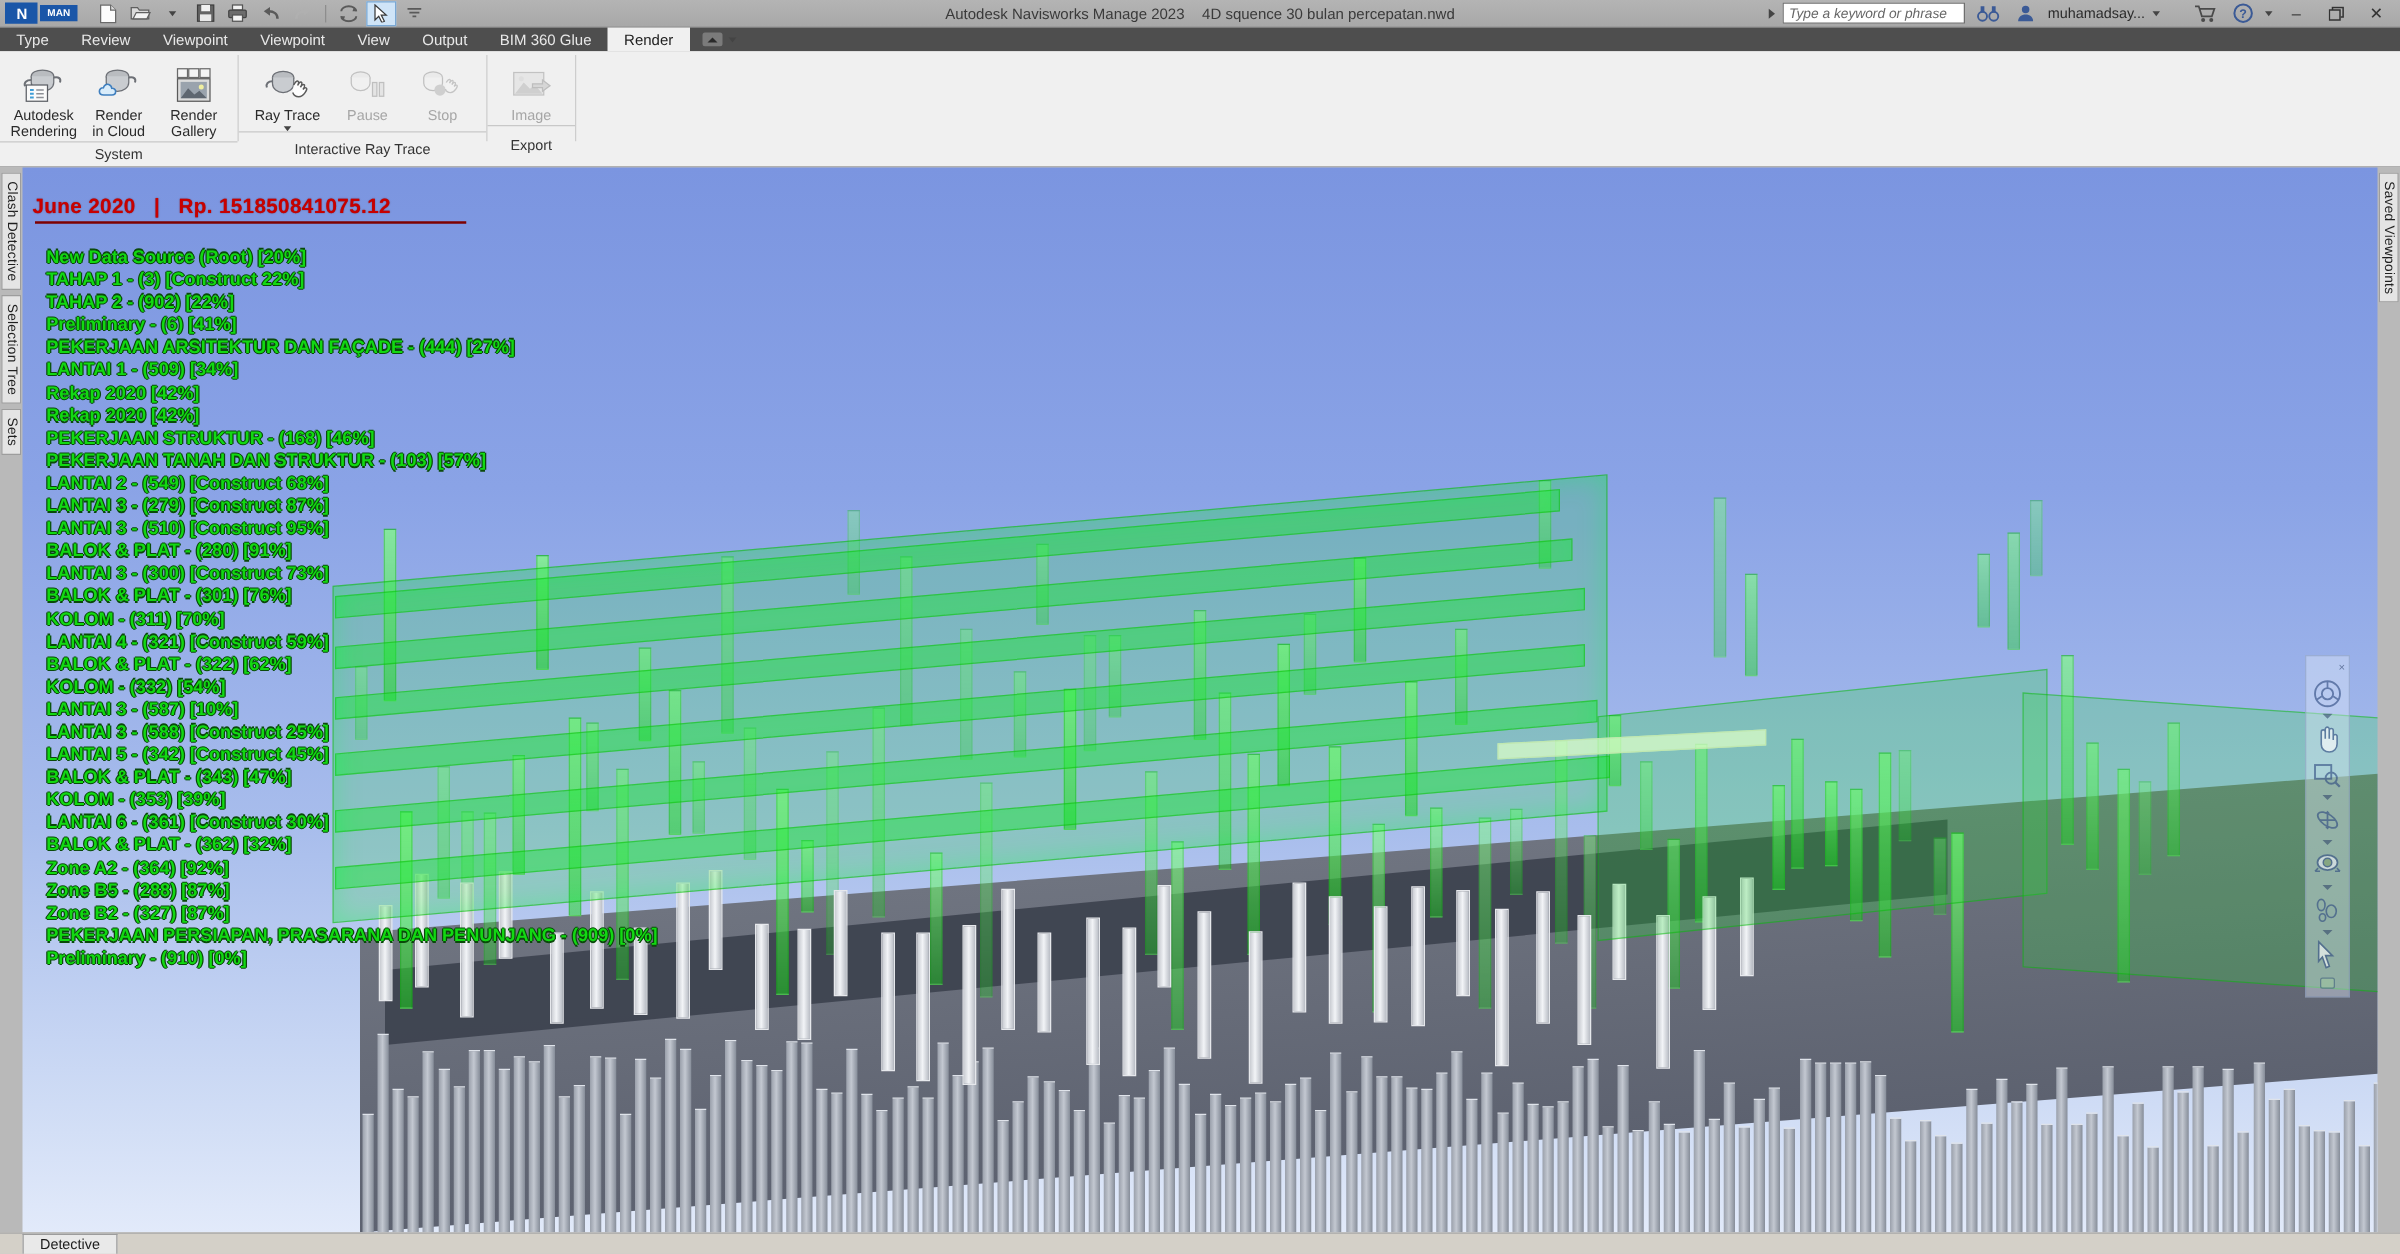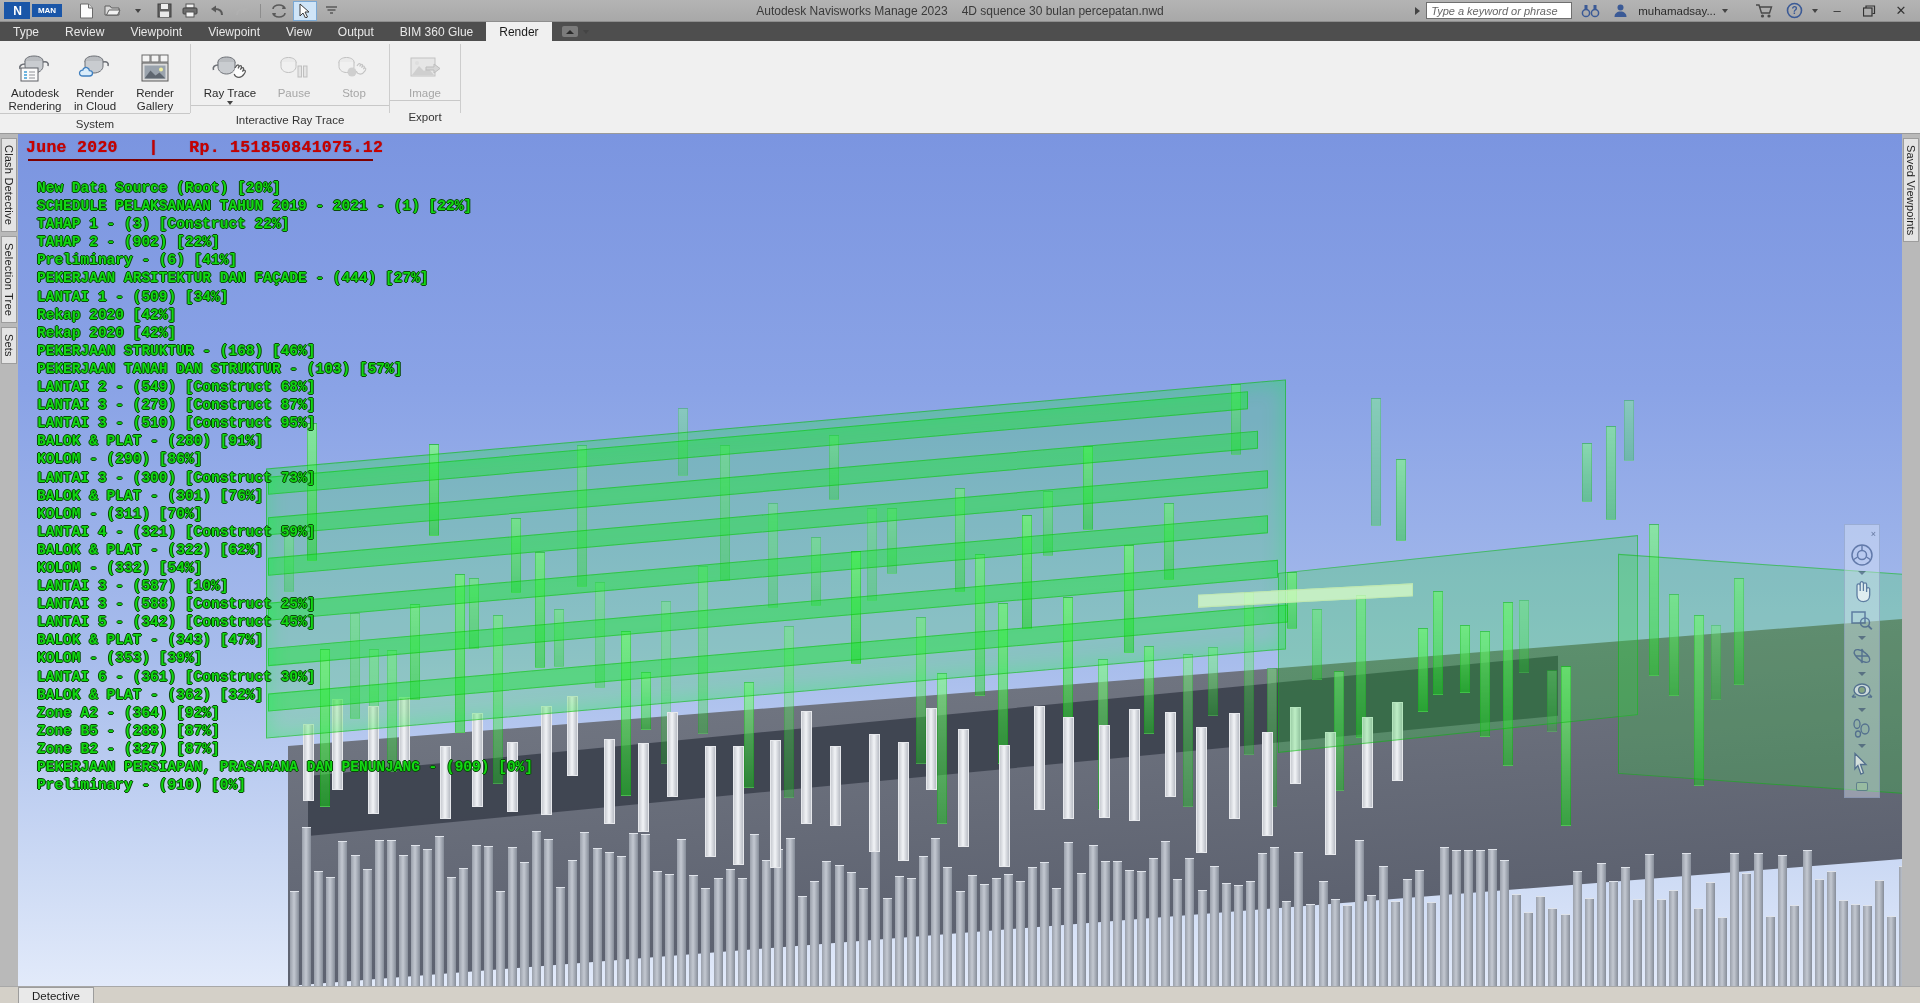--- a/index.html
+++ b/index.html
@@ -171,22 +171,22 @@
     border: 1px solid rgba(0,180,0,.45);
   }
   .pale-beam {
     position: absolute;
     background: rgba(222, 255, 200, 0.72);
     border: 1px solid rgba(190,230,170,.8);
   }
 
   
   .overlay {
-    position: absolute; left: 4px; top: 0;
-    width: 900px; pointer-events: none; font-family: Liberation Mono, monospace;
+    position: absolute; left: 4px; top: 18px;
+    width: 900px; pointer-events: none;
   }
   .ov-head {
     font-size: 16.5px; font-weight: bold; color: #c80000;
     letter-spacing: .3px; padding: 4px 0 1px 4px;
     text-shadow: 0 0 1px rgba(90,0,0,.7);
   }
   .ov-rule { height: 2px; background: #7e0000; width: 345px; margin: 1px 0 0 6px; }
   .ov-list { margin-top: 18px; }
   .ov-item {
     font-size: 14.5px; font-weight: bold; color: #12d912;
@@ -746,35 +746,33 @@
 
     <div class="overlay">
       <div class="ov-head">
         <span>June 2020</span>
         &nbsp;&nbsp;<span>|</span>&nbsp;&nbsp;
         <span>Rp. 151850841075.12</span>
       </div>
       <div class="ov-rule"></div>
       <div class="ov-list" id="ovList">
           <div class="ov-item">New Data Source (Root) [20%]</div>
-          <div class="ov-item">SCHEDULE PELAKSANAAN TAHUN 2019 - 2021 - (1) [22%]</div>
           <div class="ov-item">TAHAP 1 - (3) [Construct 22%]</div>
           <div class="ov-item">TAHAP 2 - (902) [22%]</div>
           <div class="ov-item">Preliminary - (6) [41%]</div>
           <div class="ov-item">PEKERJAAN ARSITEKTUR DAN FAÇADE - (444) [27%]</div>
           <div class="ov-item">LANTAI 1 - (509) [34%]</div>
           <div class="ov-item">Rekap 2020 [42%]</div>
           <div class="ov-item">Rekap 2020 [42%]</div>
           <div class="ov-item">PEKERJAAN STRUKTUR - (168) [46%]</div>
           <div class="ov-item">PEKERJAAN TANAH DAN STRUKTUR - (103) [57%]</div>
           <div class="ov-item">LANTAI 2 - (549) [Construct 68%]</div>
           <div class="ov-item">LANTAI 3 - (279) [Construct 87%]</div>
           <div class="ov-item">LANTAI 3 - (510) [Construct 95%]</div>
           <div class="ov-item">BALOK &amp; PLAT - (280) [91%]</div>
-          <div class="ov-item">KOLOM - (290) [86%]</div>
           <div class="ov-item">LANTAI 3 - (300) [Construct 73%]</div>
           <div class="ov-item">BALOK &amp; PLAT - (301) [76%]</div>
           <div class="ov-item">KOLOM - (311) [70%]</div>
           <div class="ov-item">LANTAI 4 - (321) [Construct 59%]</div>
           <div class="ov-item">BALOK &amp; PLAT - (322) [62%]</div>
           <div class="ov-item">KOLOM - (332) [54%]</div>
           <div class="ov-item">LANTAI 3 - (587) [10%]</div>
           <div class="ov-item">LANTAI 3 - (588) [Construct 25%]</div>
           <div class="ov-item">LANTAI 5 - (342) [Construct 45%]</div>
           <div class="ov-item">BALOK &amp; PLAT - (343) [47%]</div>

